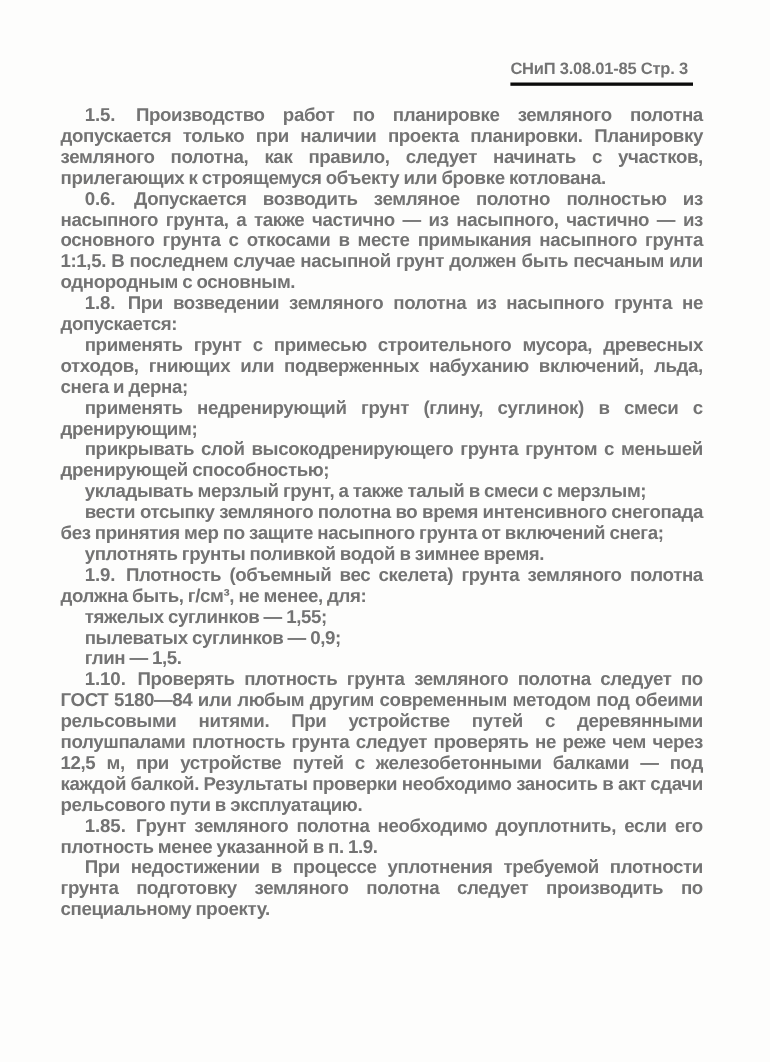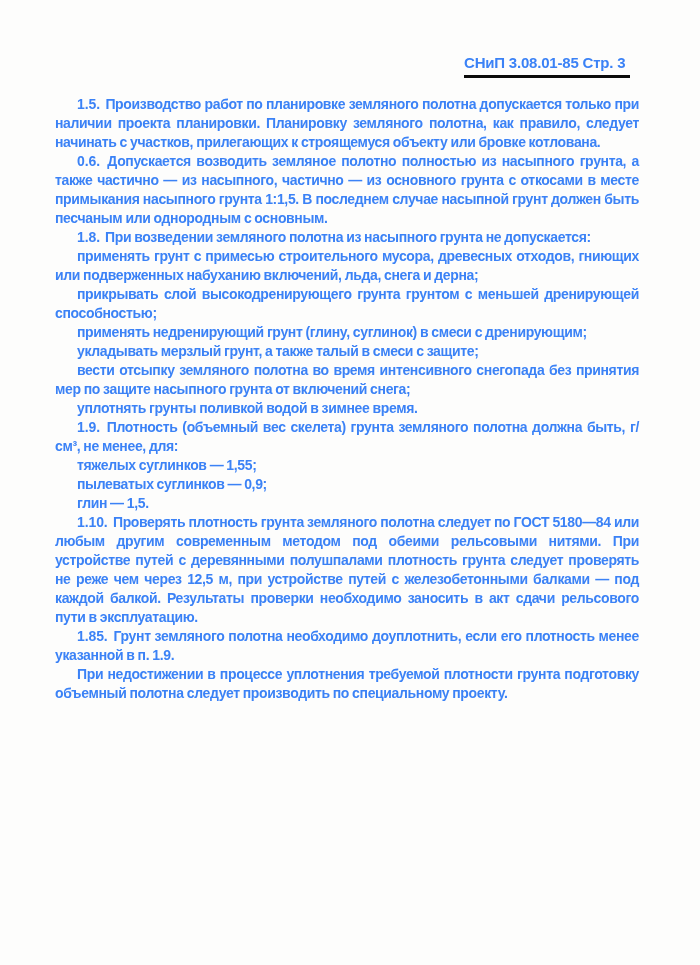--- a/index.html
+++ b/index.html
@@ -9,40 +9,40 @@
   }
   .page {
     position: relative;
     width: 700px;
     height: 965px;
     margin: 0 auto;
     background: #fdfdfc;
     overflow: hidden;
     font-family: "Liberation Sans", "DejaVu Sans", sans-serif;
     font-weight: bold;
-    color: #3b82f6;
+    color: #737373;
     -webkit-font-smoothing: antialiased;
   }
   .page-header {
     position: absolute;
     top: 54px;
     left: 464px;
     font-size: 15px;
     line-height: 18px;
     letter-spacing: -0.2px;
     border-bottom: 3px solid #0b0b0b;
     padding: 0 5px 3px 0;
     white-space: nowrap;
   }
   .document-body {
     position: absolute;
     top: 95px;
     left: 55px;
     width: 584px;
-    font-size: 14px;
+    font-size: 17px;
     line-height: 19px;
     letter-spacing: -0.35px;
     word-spacing: -0.5px;
     text-align: justify;
   }
   .para {
     margin: 0;
     text-indent: 22px;
   }
   .num {
@@ -56,26 +56,26 @@
 <div class="page">
   <div class="page-header">
     <span>СНиП 3.08.01-85 Стр. 3</span>
   </div>
 
   <div class="document-body">
       <p class="para"><span class="num">1.5.</span> Производство работ по планировке земляного полотна допускается только при наличии проекта планировки. Планировку земляного полотна, как правило, следует начинать с участков, прилегающих к строящемуся объекту или бровке котлована.</p>
       <p class="para"><span class="num">0.6.</span> Допускается возводить земляное полотно полностью из насыпного грунта, а также частично — из насыпного, частично — из основного грунта с откосами в месте примыкания насыпного грунта 1:1,5. В последнем случае насыпной грунт должен быть песчаным или однородным с основным.</p>
       <p class="para"><span class="num">1.8.</span> При возведении земляного полотна из насыпного грунта не допускается:</p>
       <p class="para">применять грунт с примесью строительного мусора, древесных отходов, гниющих или подверженных набуханию включений, льда, снега и дерна;</p>
+      <p class="para">применять недренирующий грунт (глину, суглинок) в смеси с дренирующим;</p>
       <p class="para">прикрывать слой высокодренирующего грунта грунтом с меньшей дренирующей способностью;</p>
-      <p class="para">применять недренирующий грунт (глину, суглинок) в смеси с дренирующим;</p>
-      <p class="para">укладывать мерзлый грунт, а также талый в смеси с защите;</p>
+      <p class="para">укладывать мерзлый грунт, а также талый в смеси с мерзлым;</p>
       <p class="para">вести отсыпку земляного полотна во время интенсивного снегопада без принятия мер по защите насыпного грунта от включений снега;</p>
       <p class="para">уплотнять грунты поливкой водой в зимнее время.</p>
       <p class="para"><span class="num">1.9.</span> Плотность (объемный вес скелета) грунта земляного полотна должна быть, г/см³, не менее, для:</p>
       <p class="para">тяжелых суглинков — 1,55;</p>
       <p class="para">пылеватых суглинков — 0,9;</p>
       <p class="para">глин — 1,5.</p>
       <p class="para"><span class="num">1.10.</span> Проверять плотность грунта земляного полотна следует по ГОСТ 5180—84 или любым другим современным методом под обеими рельсовыми нитями. При устройстве путей с деревянными полушпалами плотность грунта следует проверять не реже чем через 12,5 м, при устройстве путей с железобетонными балками — под каждой балкой. Результаты проверки необходимо заносить в акт сдачи рельсового пути в эксплуатацию.</p>
       <p class="para"><span class="num">1.85.</span> Грунт земляного полотна необходимо доуплотнить, если его плотность менее указанной в п. 1.9.</p>
-      <p class="para">При недостижении в процессе уплотнения требуемой плотности грунта подготовку объемный полотна следует производить по специальному проекту.</p>
+      <p class="para">При недостижении в процессе уплотнения требуемой плотности грунта подготовку земляного полотна следует производить по специальному проекту.</p>
     </div>
 </div>
 
 </body></html>

